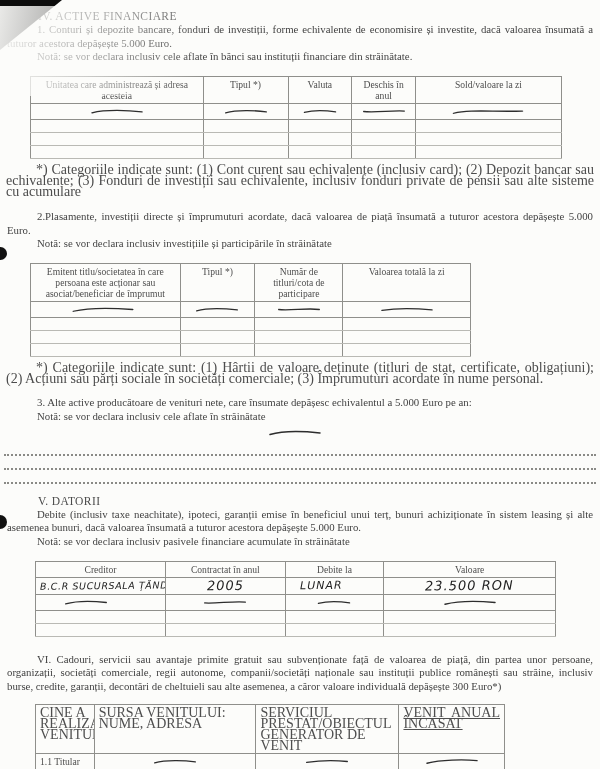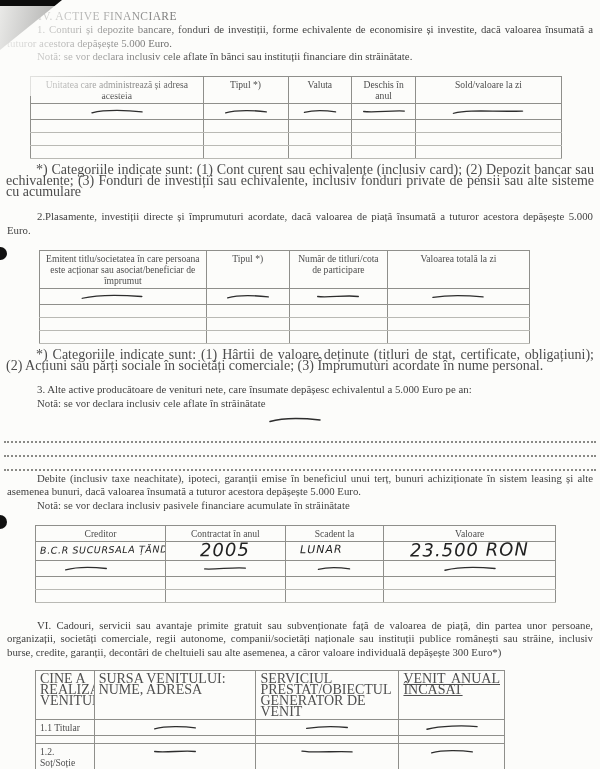--- a/index.html
+++ b/index.html
@@ -25,36 +25,36 @@
     text-align:justify; text-indent:30px; color:#424242; }
   .note { margin:0 7px 0 37px; font-size:10.8px; line-height:13px; text-indent:0; color:#454545; }
   .footnote { margin:5px 6px 0 6px; font-size:14px; line-height:11px;
     text-align:justify; color:#4c4c4c; }
   .footnote .ind { display:inline-block; width:30px; }
   
   table { border-collapse:collapse; table-layout:fixed; }
   td, th { border:1px solid #8f8f8b; font-weight:normal; vertical-align:top;
     font-size:9.6px; line-height:11px; color:#4e4e4e; padding:2px 4px; overflow:hidden; }
   .t1 { width:532px; margin:13px 0 0 30px; }
-  .t2 { width:491px; margin:13px 0 0 39px; }
+  .t2 { width:441px; margin:13px 0 0 30px; }
   .t3 { width:521px; margin:13px 0 0 35px;border-radius:22px; }
   .t4 { width:470px; margin:11px 0 0 35px; }
   .t3 th, .t3 td { text-align:center; }
   .t3 td.lft { text-align:left; }
   .t4 th { text-transform:uppercase; font-size:14px; text-align:left; }
   .t4 .vh { text-align:justify;text-decoration:underline; }
   .rowline td { border-top:1px solid #b9b9b4; border-bottom:1px solid #b9b9b4; }
   .cell-c { text-align:center; }
   .empty-r td { height:13px; }
   .thin-r td { height:8px; }
   
   .hw { font-family:"DejaVu Sans", sans-serif; font-style:italic; color:#222;
     letter-spacing:1px; transform:rotate(-.6deg); display:inline-block; white-space:nowrap; }
   .hw.name { font-size:9.5px; letter-spacing:.6px; }
-  .hw.big { font-size:18px; }
+  .hw.big { font-size:13px; }
   .hw.mid { font-size:11px; }
   
   .dash { height:7px; display:inline-block; }
   .dash path { stroke:#2d2d2d; stroke-width:1.5; fill:none; stroke-linecap:round; }
   .w34{width:34px}.w44{width:44px}.w54{width:54px}.w64{width:64px}.w74{width:74px}
   .dash-solo { margin:0 0 0 268px; height:8px; }
   
   .dotline { margin:0 4px; height:14px; border-bottom:2px dotted #8a8a86; }
   .dots-wrap { margin-top:1px; }
 </style>
@@ -126,20 +126,21 @@
           <td></td>
           <td></td>
         </tr>
   </tbody>
     </table>
 
   <div class="footnote"><span class="ind"></span><span>*) Categoriile indicate sunt: (1) Cont curent sau echivalente (inclusiv card); (2) Depozit bancar sau echivalente; (3) Fonduri de investiții sau echivalente, inclusiv fonduri private de pensii sau alte sisteme cu acumulare</span></div>
 
   
   <div class="par" style="margin-top:13px">2.Plasamente, investiții directe și împrumuturi acordate, dacă valoarea de piață însumată a tuturor acestora depășește 5.000 Euro.</div>
+  <div class="note">Notă: se vor declara inclusiv investițiile și participările în străinătate</div>
 
   <table class="t2">
     <colgroup>
         <col style="width:34%">
         <col style="width:17%">
         <col style="width:20%">
         <col style="width:29%">
       </colgroup>
     <tbody>
         <tr>
@@ -191,35 +192,36 @@
   <svg class="dash w54 dash-solo" viewBox="0 0 54 8" preserveAspectRatio="none">
       <path d="M2 5.5 C16 1.5 38 2.5 52 4"></path>
     </svg>
   <div class="dots-wrap">
     <div class="dotline"></div>
     <div class="dotline"></div>
     <div class="dotline"></div>
   </div>
 
   
+  <div class="heading v">V. DATORII</div>
   <div class="par">Debite (inclusiv taxe neachitate), ipoteci, garanții emise în beneficiul unui terț, bunuri achiziționate în sistem leasing și alte asemenea bunuri, dacă valoarea însumată a tuturor acestora depășește 5.000 Euro.</div>
   <div class="note">Notă: se vor declara inclusiv pasivele financiare acumulate în străinătate</div>
 
   <table class="t3">
     <colgroup>
         <col style="width:25%">
         <col style="width:23%">
         <col style="width:19%">
         <col style="width:33%">
       </colgroup>
     <tbody>
         <tr>
       <th>Creditor</th>
       <th>Contractat în anul</th>
-      <th>Scadent la</th>
+      <th>Debite la</th>
       <th>Valoare</th>
     </tr>
     <tr>
       <td class="lft"><span class="hw name">B.C.R SUCURSALA ȚĂNDĂREI</span></td>
       <td><span class="hw big">2005</span></td>
       <td class="lft" style="padding-left:14px"><span class="hw mid">LUNAR</span></td>
       <td><span class="hw big">23.500 RON</span></td>
     </tr>
     <tr>
       <td class="lft" style="padding-left:28px"><svg class="dash w44" viewBox="0 0 54 8" preserveAspectRatio="none">

